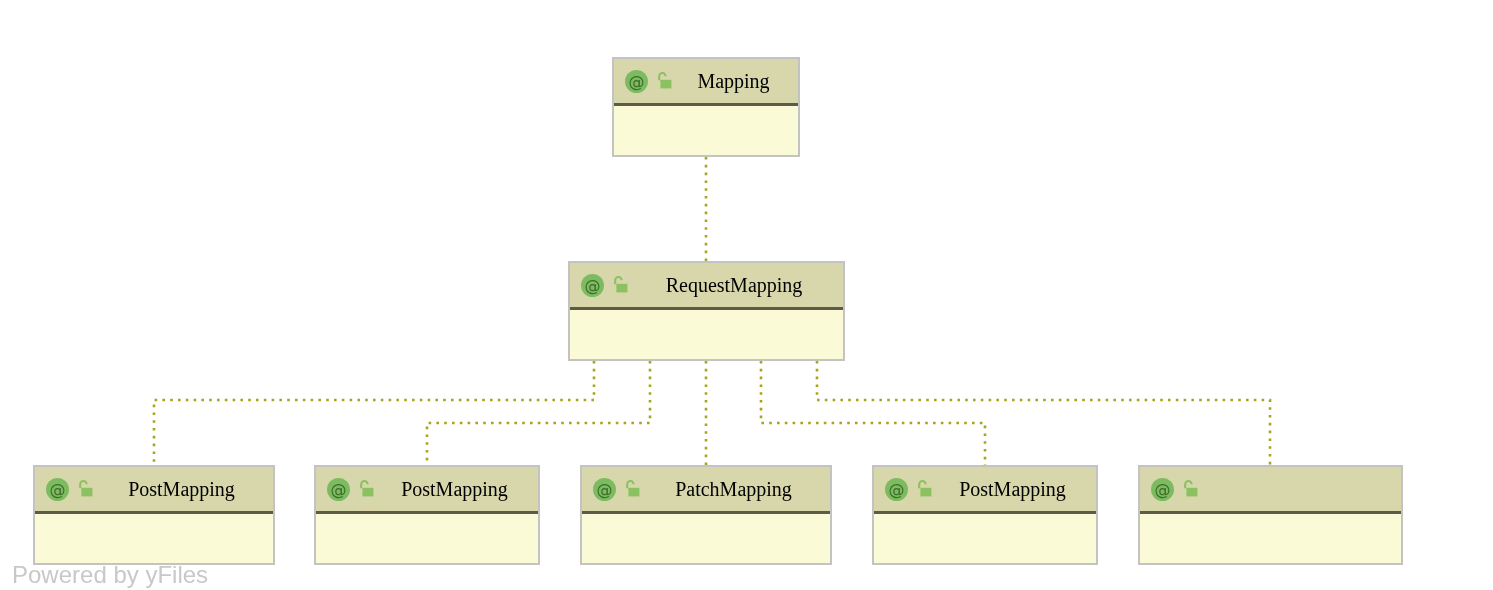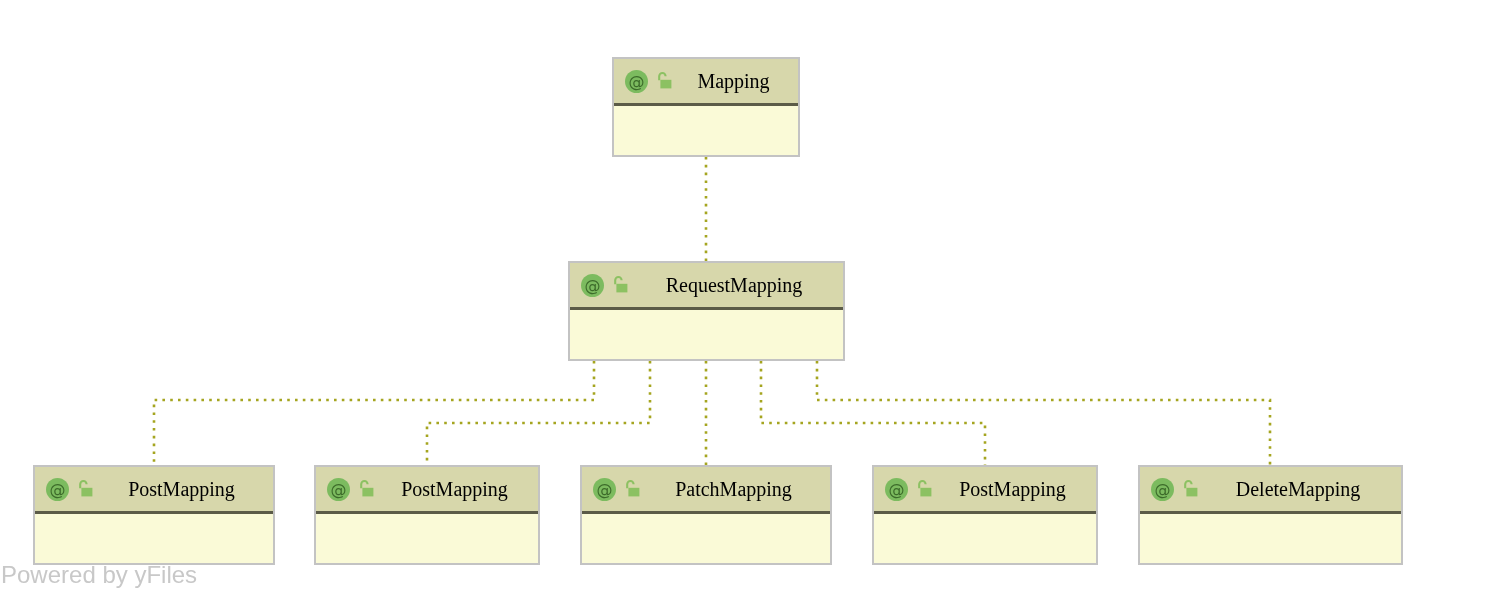--- a/index.html
+++ b/index.html
@@ -64,21 +64,21 @@
   }
   .icon-lock {
     flex: 0 0 auto;
     width: 18px;
     height: 20px;
     margin-right: 2px;
   }
 
   .watermark {
     position: absolute;
-    left: 1px;
+    left: 12px;
     top: 561px;
     font-family: "Liberation Sans", sans-serif;
     font-size: 24px;
     color: #c8c8c8;
     white-space: nowrap;
     z-index: 2;
   }
 </style>
 </head>
 <body>
@@ -195,20 +195,19 @@
   <div class="node" style="left:1138px; top:465px; width:265px; height:100px;">
     <div class="node-header">
       <svg class="icon-at" viewBox="0 0 25 25">
         <circle cx="12.5" cy="12.5" r="11.5" fill="#7cbb5f"></circle>
         <text x="12.5" y="18.2" text-anchor="middle" font-family="DejaVu Sans, sans-serif" font-size="16" fill="#3c6b2a">@</text>
       </svg>
       <svg class="icon-lock" viewBox="0 0 18 20">
         <path d="M5.2 9.2 V5.2 a3.2 3.2 0 0 1 6.4 0" fill="none" stroke="#8cc162" stroke-width="2.1"></path>
         <rect x="6.4" y="8.8" width="11" height="8.6" fill="#8cc162"></rect>
       </svg>
-      <span class="node-title">DeleteMapping</span>
     </div>
     <div class="node-body"></div>
   </div>
 
   <div class="watermark">Powered by yFiles</div>
 
 </div>
 
 </body></html>

